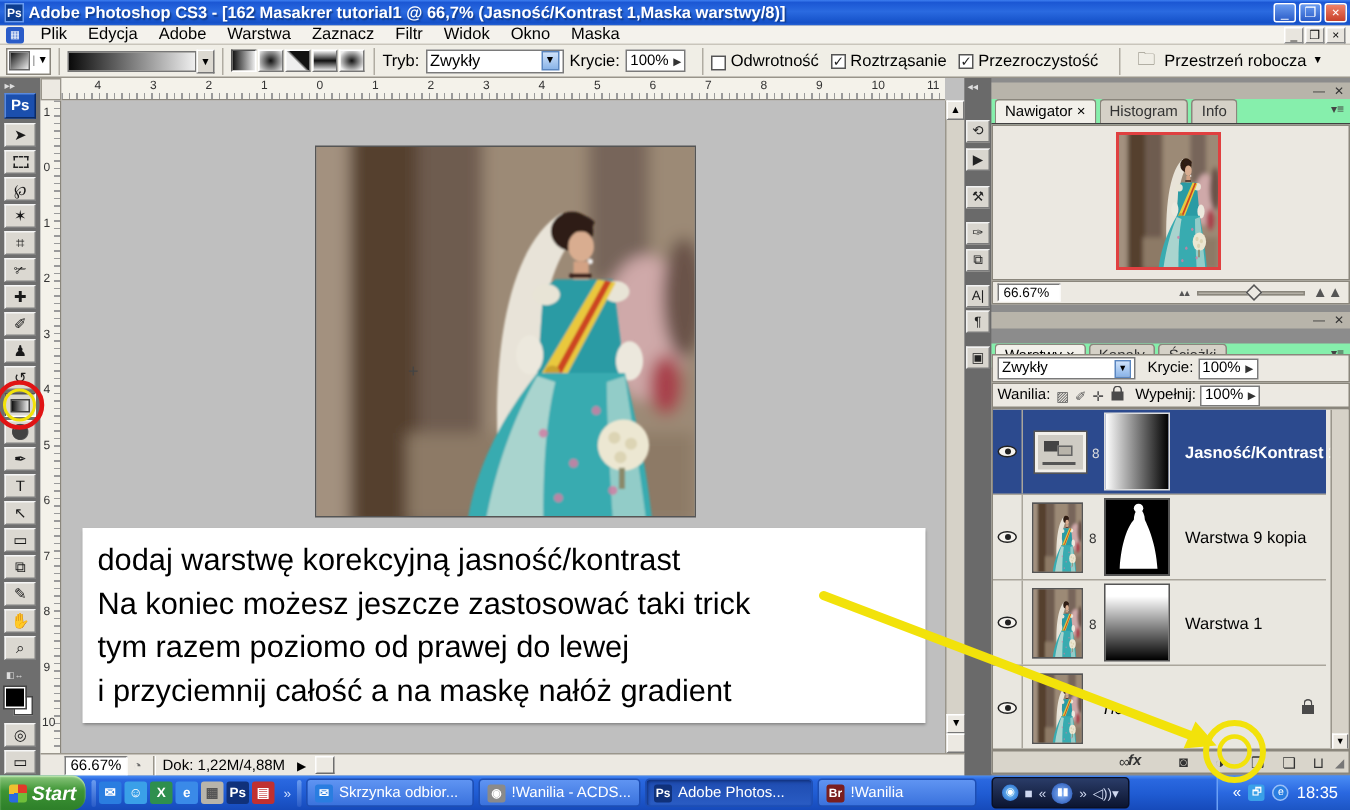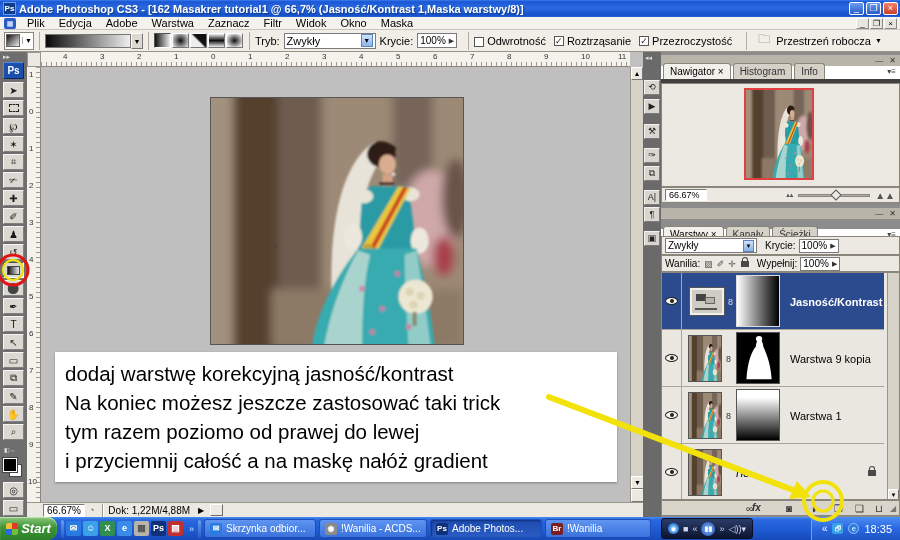--- a/index.html
+++ b/index.html
@@ -29,21 +29,21 @@
   
   #docarea{position:absolute;left:27px;top:52px;width:616px;height:465px;background:#c0c0c0}
   .ruler{background:#f4f2ea;position:absolute;overflow:hidden}
   .rnum{position:absolute;font-size:8px;color:#333}
   #statusbar{position:absolute;left:0;bottom:0;width:616px;height:15px;background:#ece9e2;border-top:1px solid #9a968c;display:flex;align-items:center;font-size:10px}
   
   #dockstrip{position:absolute;left:643px;top:52px;width:18px;height:465px;background:#6a6a6a}
   .dockbtn{position:absolute;left:1px;width:16px;height:15px;background:#d9d6cf;border:1px solid;border-color:#f2f2f2 #7c7c7c #7c7c7c #f2f2f2;font-size:9px;text-align:center;line-height:13px;color:#222}
   #panels{position:absolute;left:661px;top:52px;width:239px;height:465px;background:#8c8c8c}
   .pgroup-head{position:absolute;height:11px;background:#b8b4aa;display:flex;justify-content:flex-end;align-items:center;font-size:8px;color:#333}
-  .tabrow{position:absolute;height:17px;background:#ffffff;border-bottom:4px solid #404040;display:flex;align-items:flex-end}
+  .tabrow{position:absolute;height:17px;background:#86efac;border-bottom:1px solid #404040;display:flex;align-items:center}
   .tab{padding:2px 6px 2px;font-size:10px;background:#d5d1c7;border:1px solid #8a867c;border-bottom:none;border-radius:3px 3px 0 0;margin-left:2px;color:#333;white-space:nowrap}
   .tab.active{background:#f2f0ea;color:#000}
   .pbody{position:absolute;background:#ebe8e1;border:1px solid #8a867c}
   .eyecell{position:absolute;left:0;top:0;width:20px;height:100%;border-right:1px solid #a9a59b;display:flex;align-items:center;justify-content:center}
   .eye{width:13px;height:8px;border:1px solid #222;border-radius:50%;position:relative;background:#f6f4ef}
   .eye::after{content:"";position:absolute;left:4px;top:1px;width:4px;height:4px;border-radius:50%;background:#222}
   .lrow{position:absolute;left:0;width:222px;height:57px;border-bottom:1px solid #a9a59b}
   .lthumb{position:absolute;border:1px solid #555;background:#888}
   .lname{position:absolute;font-size:11px;white-space:nowrap}
   .link8{position:absolute;font-size:9px;color:#333}

